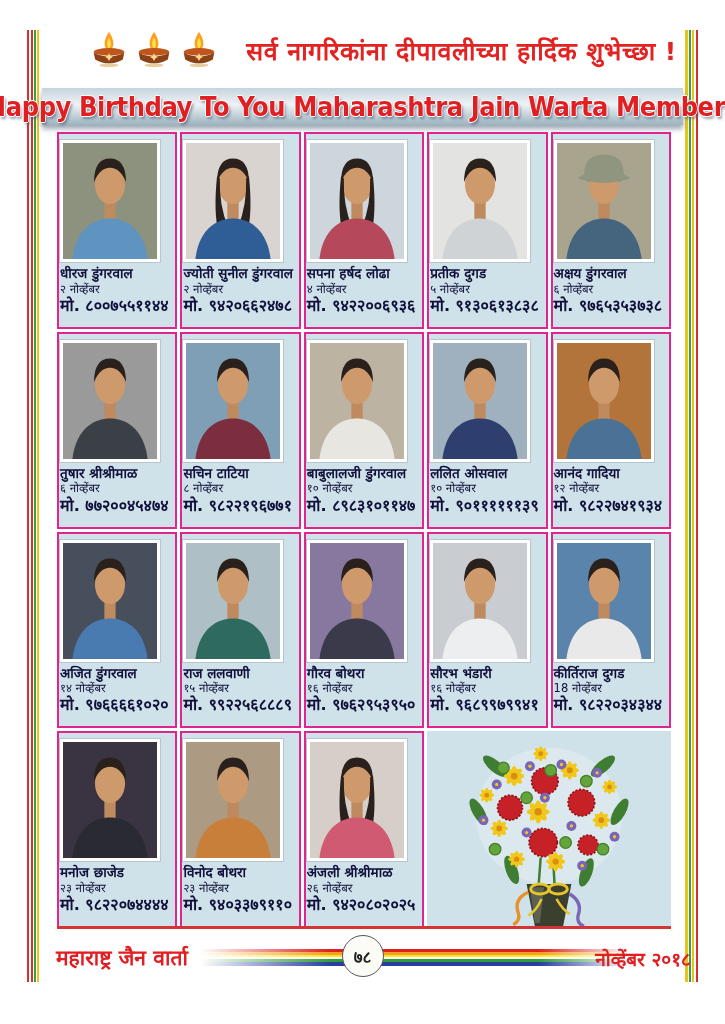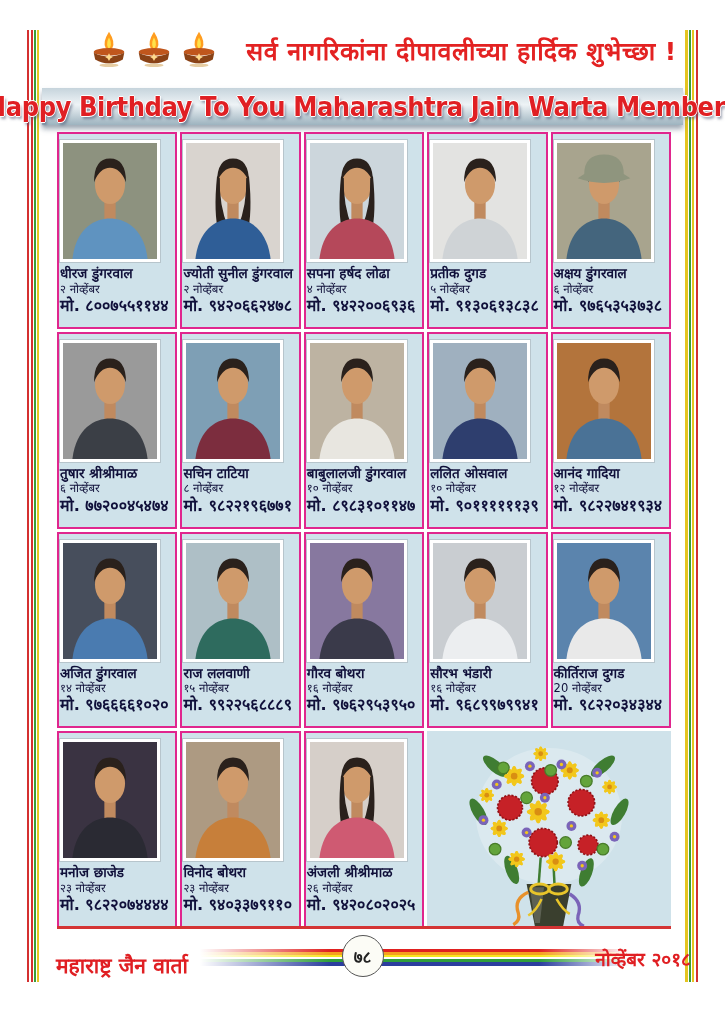--- a/index.html
+++ b/index.html
@@ -58,21 +58,21 @@
 
   
   .footer{position:absolute;left:30px;right:30px;bottom:42px;height:50px;}
   .rainbow{position:absolute;left:170px;right:66px;top:17px;height:17px;
     background:linear-gradient(180deg,#e02020 0 20%,#f5a020 20% 36%,
       #f6e61e 36% 50%,#ffffff 50% 60%,#2e9e3a 60% 79%,#2b3d9e 79% 100%);}
   .rainbow::before{content:"";position:absolute;left:0;top:0;bottom:0;width:130px;
     background:linear-gradient(to right,#fff,rgba(255,255,255,0));}
   .rainbow::after{content:"";position:absolute;right:0;top:0;bottom:0;width:90px;
     background:linear-gradient(to left,#fff,rgba(255,255,255,0));}
-  .footer-mag{position:absolute;left:26px;top:19px;color:#e01f23;font-weight:bold;
+  .footer-mag{position:absolute;left:26px;top:11px;color:#e01f23;font-weight:bold;
     font-size:21px;z-index:2;white-space:nowrap;}
   .page-circle{position:absolute;left:50%;top:3px;transform:translateX(-50%);
     width:42px;height:42px;border-radius:50%;background:#fcfcf6;
     border:1.5px solid #555;box-sizing:border-box;z-index:2;
     display:flex;align-items:center;justify-content:center;
     font-size:17px;font-weight:bold;color:#222;}
   .footer-issue{position:absolute;right:4px;top:14px;color:#e01f23;font-weight:bold;
     font-size:19px;z-index:2;white-space:nowrap;}
 </style>
 </head>
@@ -348,21 +348,21 @@
         <rect class="ph-bg" x="0" y="0" width="100" height="112" fill="#5b84ad"></rect>
         <rect x="44" y="56" width="12" height="20" fill="#c08a5f"></rect>
         <ellipse cx="50" cy="40" rx="16" ry="19" fill="#cf9a6b"></ellipse>
         <path class="ph-hair" d="M33 38 Q33 15 50 15 Q67 15 67 38 Q61 24 50 24 Q39 24 33 38 Z" fill="#2a211c"></path>
         <path class="ph-hairlong" style="display:none" d="M33 32 Q29 68 35 88 L45 82 Q35 60 36 34 Z M67 32 Q71 68 65 88 L55 82 Q65 60 64 34 Z" fill="#2a211c"></path>
         <path class="ph-hat" style="display:none" d="M29 30 Q29 11 50 11 Q71 11 71 30 L78 34 Q50 43 22 34 Z" fill="#8f957e"></path>
         <path class="ph-shirt" d="M10 112 C14 82 34 73 50 73 C66 73 86 82 90 112 Z" fill="#e9e9e9"></path>
       </svg>
     </div>
     <div class="mname">कीर्तिराज दुगड</div>
-    <div class="mdate">20 नोव्हेंबर</div>
+    <div class="mdate">18 नोव्हेंबर</div>
     <div class="mmobile">मो. ९८२२०३४३४४</div>
   </div>
       <div class="cell">
     <div class="photo" title="man with beard, dark lit background">
       <svg viewBox="0 0 100 112" preserveAspectRatio="none">
         <rect class="ph-bg" x="0" y="0" width="100" height="112" fill="#3a3342"></rect>
         <rect x="44" y="56" width="12" height="20" fill="#c08a5f"></rect>
         <ellipse cx="50" cy="40" rx="16" ry="19" fill="#cf9a6b"></ellipse>
         <path class="ph-hair" d="M33 38 Q33 15 50 15 Q67 15 67 38 Q61 24 50 24 Q39 24 33 38 Z" fill="#2a211c"></path>
         <path class="ph-hairlong" style="display:none" d="M33 32 Q29 68 35 88 L45 82 Q35 60 36 34 Z M67 32 Q71 68 65 88 L55 82 Q65 60 64 34 Z" fill="#2a211c"></path>

